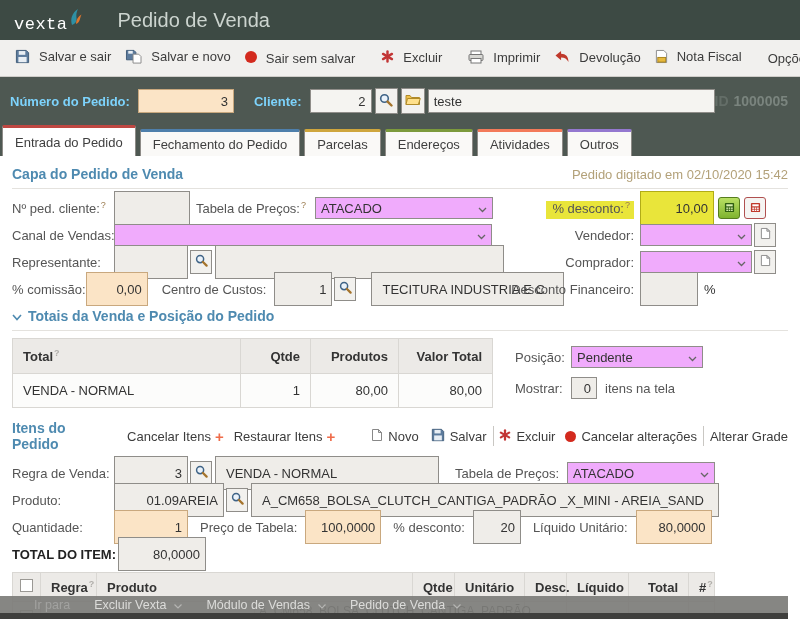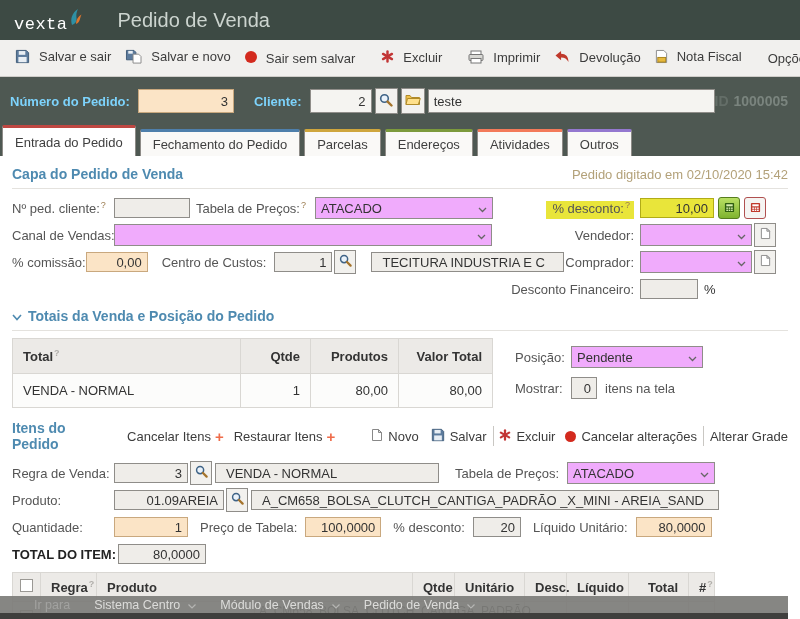--- a/index.html
+++ b/index.html
@@ -43,21 +43,21 @@
 
   
   .content { padding: 0 12px; background: #fff; }
   .sec-head { display: flex; justify-content: space-between; align-items: flex-end; padding: 10px 0 6px; border-bottom: 1px solid #e4e2de; margin-bottom: 7px; }
   .sec-title { color: #4e8ab0; font-weight: bold; font-size: 14px; display: flex; align-items: center; gap: 6px; }
   .typed { color: #b3a179; font-size: 13px; }
   sup.q { font-size: 9px; color: #9a7b4f; vertical-align: super; margin-left: 1px; }
   sup.qg { font-size: 9px; color: #b0aeaa; vertical-align: super; margin-left: 1px; }
 
   .frow { display: flex; align-items: center; margin-bottom: 3px; font-size: 13px; color: #555; height: 24px; }
-  .frow .inp { height: 20px; padding-left: 10px; }
+  .frow .inp { height: 34px; padding-left: 10px; }
   .lbl { white-space: nowrap; }
   .select { height: 22px; border: 1px solid #8f8d89; background: #f0abfc; display: flex; align-items: center; font-size: 13px; color: #333; padding: 0 5px; cursor: pointer; }
   .select .sval { flex: 1; overflow: hidden; white-space: nowrap; }
   .mag-btn, .doc-btn { width: 22px; height: 24px; background: #f2f1ee; border: 1px solid #8f8d89; display: flex; align-items: center; justify-content: center; margin-left: 2px; cursor: pointer; flex: none; }
   .calc-btn { width: 22px; height: 22px; border: 1px solid #567d1e; border-radius: 3px; background: linear-gradient(#b9e064, #7fb32f); display: flex; align-items: center; justify-content: center; margin-left: 4px; cursor: pointer; }
   .calc-btn.red { background: #f5f4f2; border-color: #b05050; }
 
   .capa { display: flex; }
   .capa-left { width: 492px; }
   .capa-right { flex: 1; padding-left: 6px; }
@@ -237,20 +237,31 @@
           </div>
         </div>
         <div class="frow">
           <span class="lbl" style="width:102px"><span>Canal de Vendas:</span><sup class="q">?</sup></span>
           <div class="select" style="width:378px">
             <span class="sval"></span>
             <span><svg width="9" height="6" viewBox="0 0 9 6">
                   <path d="M1 1 L4.5 4.5 L8 1" fill="none" stroke="#666" stroke-width="1.3"></path>
                 </svg></span>
           </div>
+        </div>
+        <div class="frow">
+          <span class="lbl" style="width:102px">Representante:</span>
+          <input class="inp num" style="width: 74px;" readonly="" value="">
+          <div class="mag-btn">
+            <span><svg width="13" height="13" viewBox="0 0 14 14">
+                  <circle cx="5.5" cy="5.5" r="3.8" fill="#eaf2fa" stroke="#3f6386" stroke-width="1.6"></circle>
+                  <line x1="8.6" y1="8.6" x2="12.5" y2="12.5" stroke="#a5742c" stroke-width="2.4" stroke-linecap="round"></line>
+                </svg></span>
+          </div>
+          <input class="inp" style="flex: 1 1 0%; margin-left: 3px;" readonly="" value="">
         </div>
         <div class="frow">
           <span class="lbl" style="width:102px">% comissão:</span>
           <input class="inp peach num" style="width: 62px;" readonly="" value="0,00">
           <span class="lbl" style="margin-left:14px;margin-right:8px">Centro de Custos:</span>
           <input class="inp num" style="width: 58px;" readonly="" value="1">
           <div class="mag-btn">
             <span><svg width="13" height="13" viewBox="0 0 14 14">
                   <circle cx="5.5" cy="5.5" r="3.8" fill="#eaf2fa" stroke="#3f6386" stroke-width="1.6"></circle>
                   <line x1="8.6" y1="8.6" x2="12.5" y2="12.5" stroke="#a5742c" stroke-width="2.4" stroke-linecap="round"></line>
@@ -489,21 +500,21 @@
       </tr>
     </tbody>
       </table>
 
   </div>
 
   <div class="bottom-nav">
     <div class="nav-gray">
       <span class="nav-go">Ir para</span>
       <span class="nav-item">
-        <span>Sistema Centro</span>
+        <span>Excluir Vexta</span>
         <span><svg width="8" height="5" viewBox="0 0 8 5">
               <path d="M0.5 0.5 L4 4 L7.5 0.5" fill="none" stroke="#b5b5b3" stroke-width="1.2"></path>
             </svg></span>
       </span>
       <span class="nav-item">
         <span>Módulo de Vendas</span>
         <span><svg width="8" height="5" viewBox="0 0 8 5">
               <path d="M0.5 0.5 L4 4 L7.5 0.5" fill="none" stroke="#b5b5b3" stroke-width="1.2"></path>
             </svg></span>
       </span>

